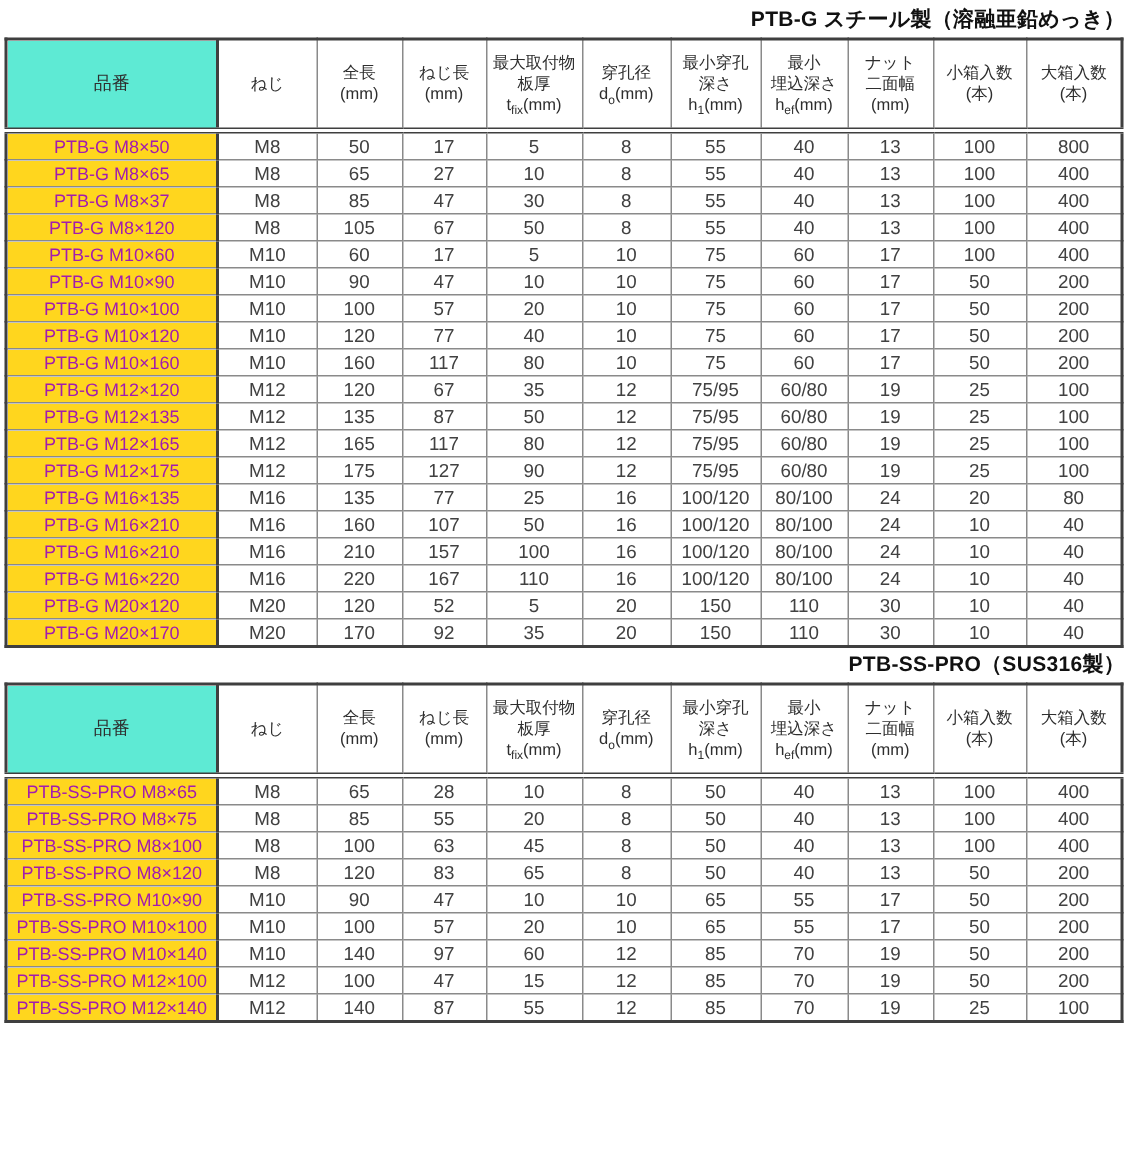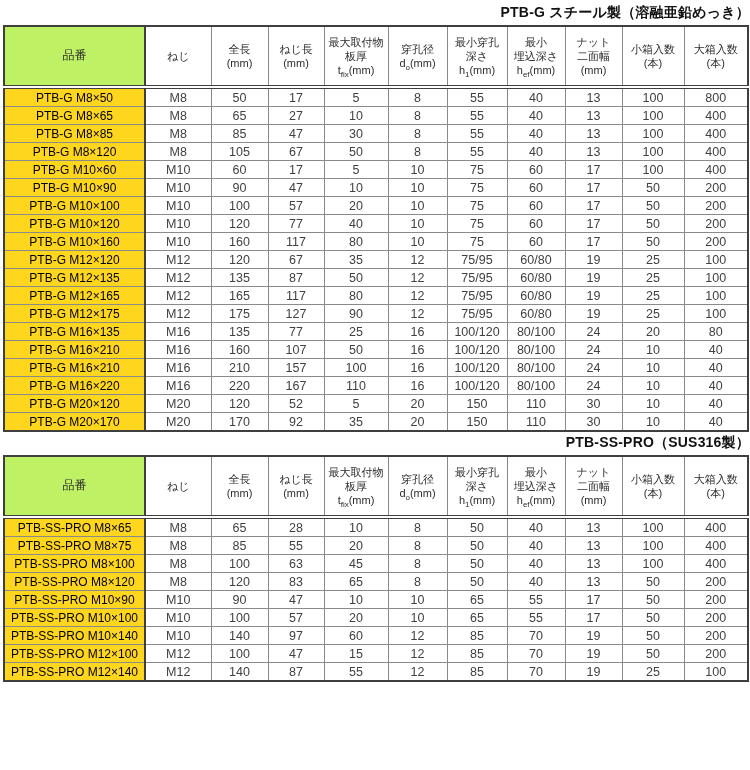--- a/index.html
+++ b/index.html
@@ -20,30 +20,30 @@
   }
   table.spec th,table.spec td{
     text-align:center;vertical-align:middle;overflow:hidden;white-space:nowrap;
   }
   table.spec thead th{
     background:#ffffff;color:#2e2e2e;font-weight:normal;
     font-size:11px;line-height:1.3;height:52px;padding:3px 0;
     border:1px solid #8a8a8a;border-bottom:4px double #3f3f3f;
   }
   table.spec thead th.c-part{
-    background:#bef264;font-size:12px;
+    background:#5eead4;font-size:12px;
     border-right:2px solid #3f3f3f;
   }
   table.spec tbody td{
     font-size:12.5px;color:#414141;height:16px;padding:1px 0 0 0;
     border:1px solid #8a8a8a;background:#ffffff;
   }
   .t2 tbody td{height:17px;}
   table.spec tbody td:first-child{
-    background:#FFD61E;color:#000000;font-size:12px;
+    background:#FFD61E;color:#a21caf;font-size:12px;
     border-right:2px solid #3f3f3f;
   }
   .hline{display:block;}
   .sym{display:block;font-size:11px;}
   .sym sub{font-size:8px;line-height:0;}
 </style>
 </head>
 <body>
 
 <div class="page">
@@ -135,21 +135,21 @@
           <td>27</td>
           <td>10</td>
           <td>8</td>
           <td>55</td>
           <td>40</td>
           <td>13</td>
           <td>100</td>
           <td>400</td>
         </tr>
         <tr>
-          <td>PTB-G M8×85</td>
+          <td>PTB-G M8×37</td>
           <td>M8</td>
           <td>85</td>
           <td>47</td>
           <td>30</td>
           <td>8</td>
           <td>55</td>
           <td>40</td>
           <td>13</td>
           <td>100</td>
           <td>400</td>

